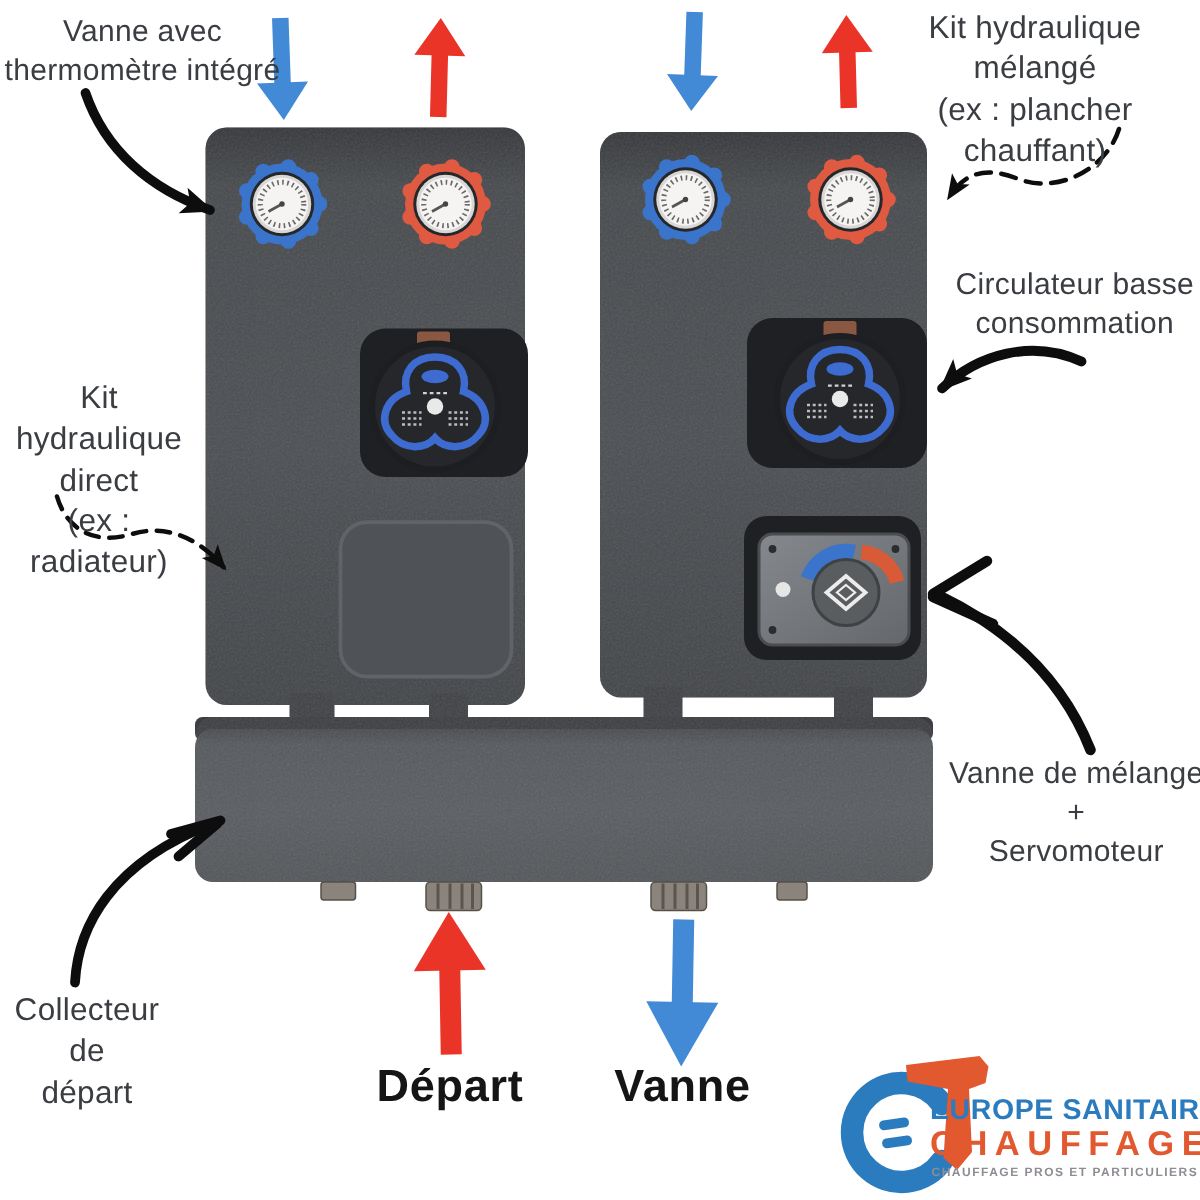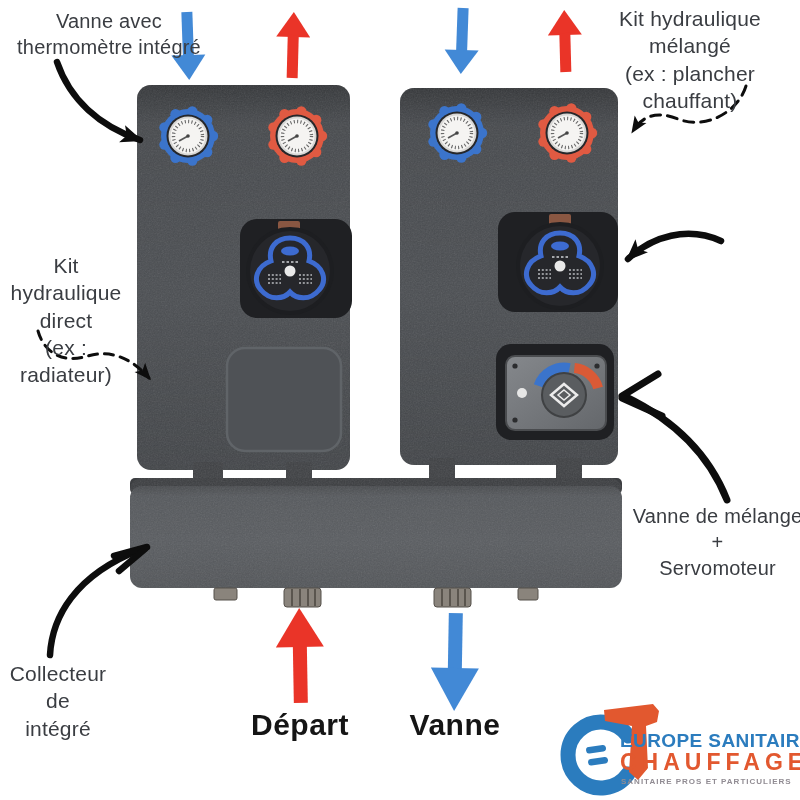--- a/index.html
+++ b/index.html
@@ -217,40 +217,42 @@
   </g>
 
   <g>
     <path d="M 628 736 A 33 33 0 1 0 628 774" fill="none" stroke="#2b7cbe" stroke-width="15" stroke-linecap="round"></path>
     <rect x="586" y="746" width="20" height="6.5" rx="3" fill="#2b7cbe" transform="rotate(-8 596 749)"></rect>
     <rect x="588" y="758" width="20" height="6.5" rx="3" fill="#2b7cbe" transform="rotate(-8 598 761)"></rect>
     <polygon points="604,710 653,704 659,711 657,722 646,726 648,768 638,780 629,772 632,726 605,721" fill="#e2582f"></polygon>
   </g>
 </svg>
 
-<div class="lbl" style="left:14px;top:8px;width:190px;font-size:20px">Vanne avec
+<div class="lbl" style="left:0px;top:8px;width:190px;font-size:20px">Vanne avec
 thermomètre intégré</div>
 
 <div class="lbl" style="left:583px;top:5px;width:214px">Kit hydraulique
 mélangé
 (ex : plancher chauffant)</div>
 
+<div class="lbl" style="left:633px;top:177px;width:167px;font-size:20px">Circulateur basse
+consommation</div>
 
 <div class="lbl" style="left:0px;top:252px;width:132px">Kit hydraulique
 direct
 (ex : radiateur)</div>
 
 <div class="lbl" style="left:630px;top:503px;width:175px;font-size:20px">Vanne de mélange
 +
 Servomoteur</div>
 
 <div class="lbl" style="left:0px;top:660px;width:116px">Collecteur de
-intégré</div>
+départ</div>
 
 <div class="flow-lbl" style="left:230px;top:708px;width:140px">Départ</div>
 
 <div class="flow-lbl" style="left:385px;top:708px;width:140px">Vanne</div>
 
 <div class="logo-line1">EUROPE SANITAIRE</div>
 <div class="logo-line2">CHAUFFAGE</div>
-<div class="logo-line3">SANITAIRE PROS ET PARTICULIERS</div>
+<div class="logo-line3">CHAUFFAGE PROS ET PARTICULIERS</div>
 
 </div>
 
 </body></html>

